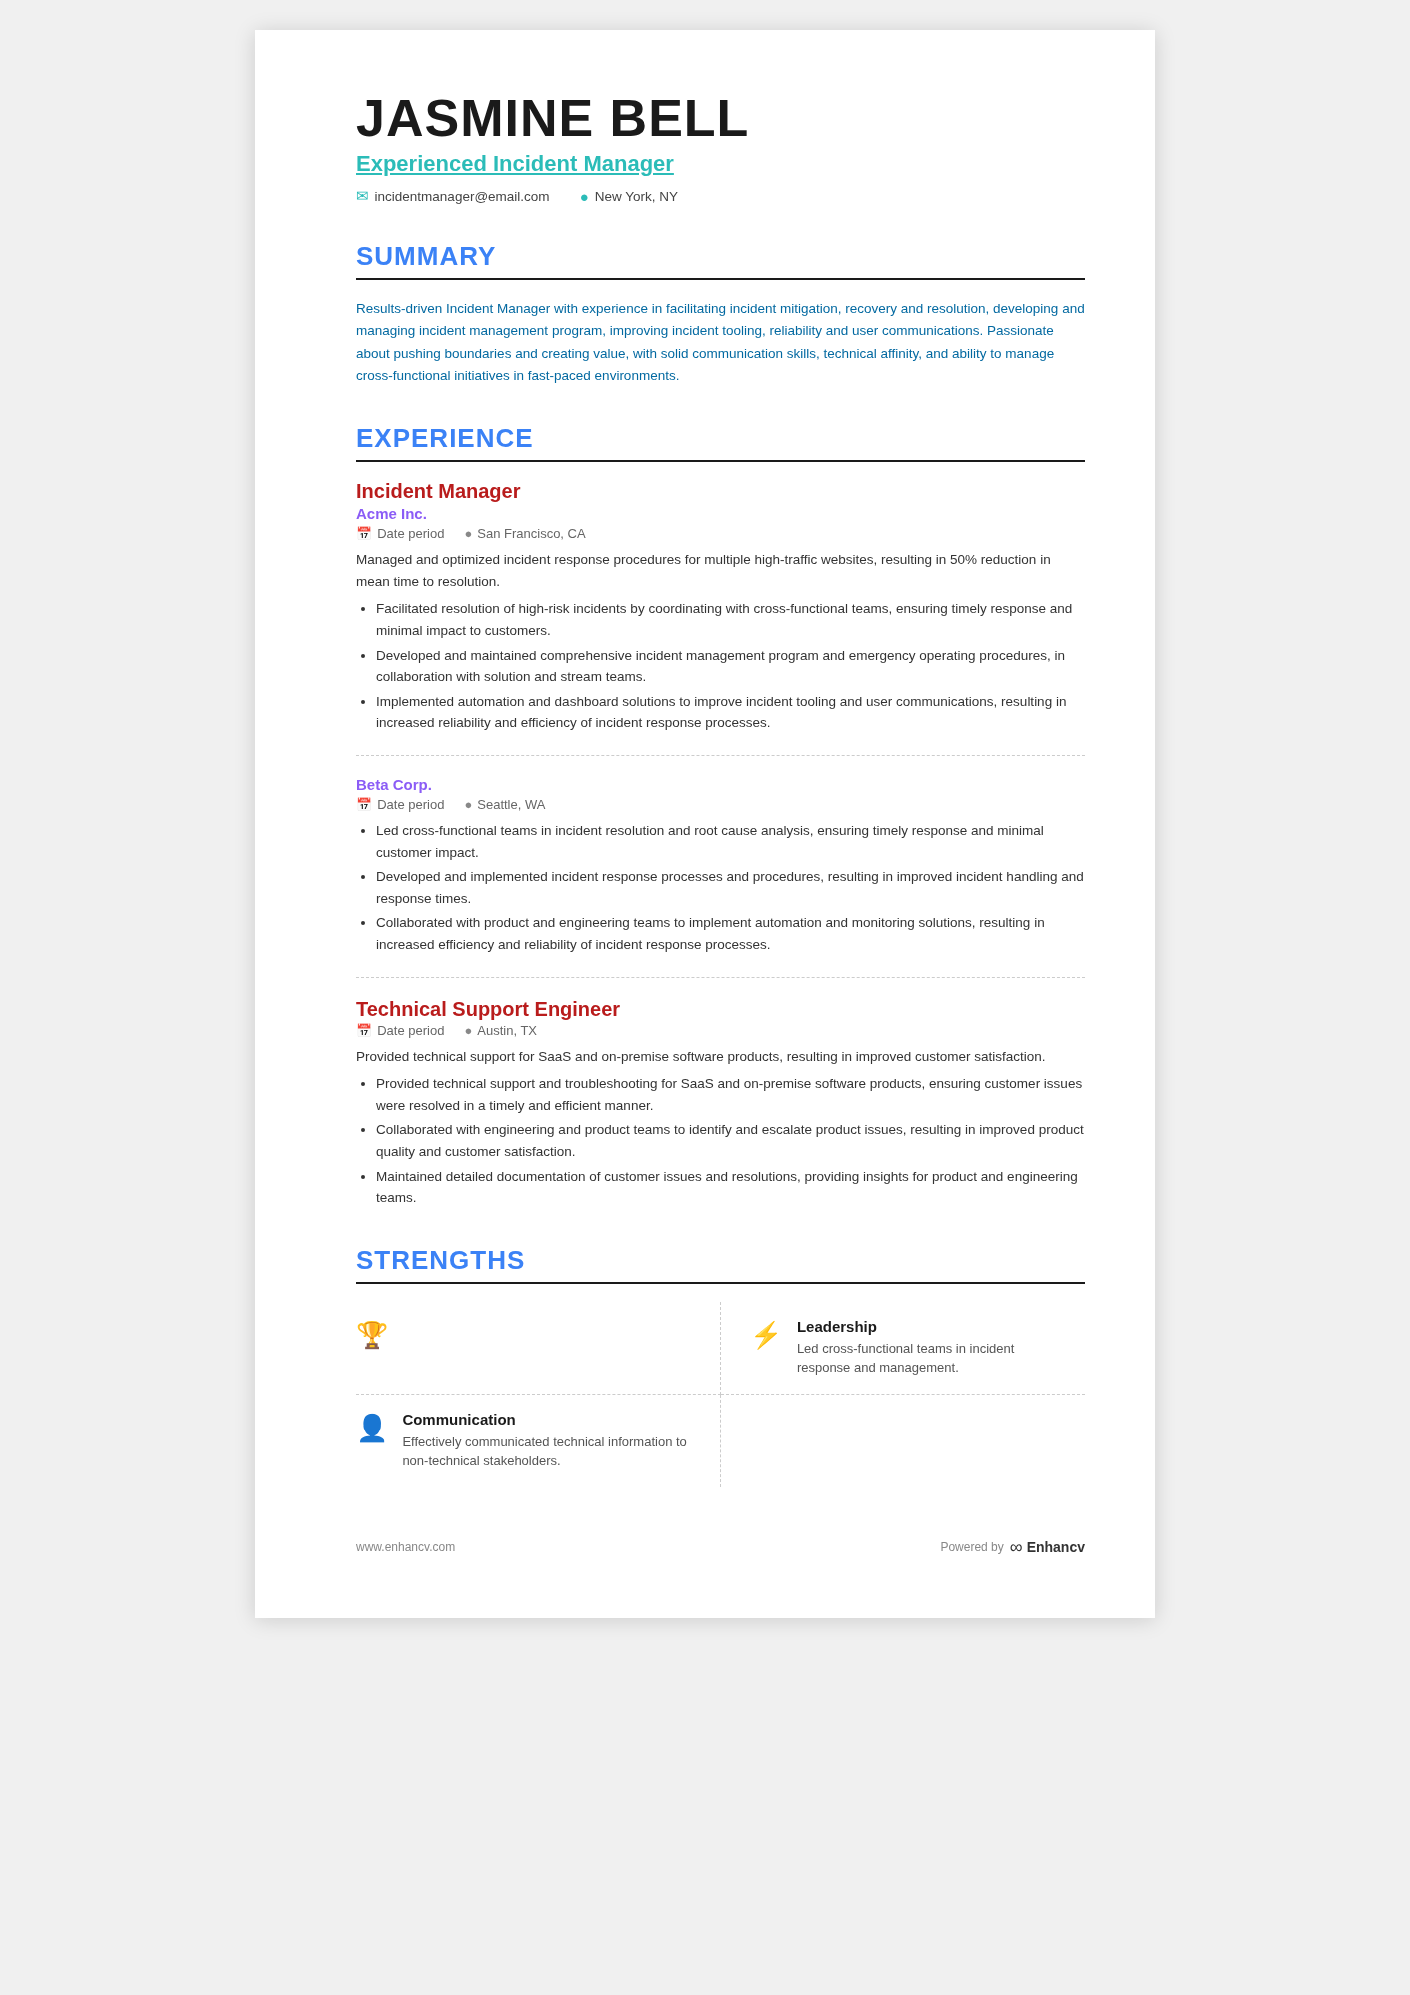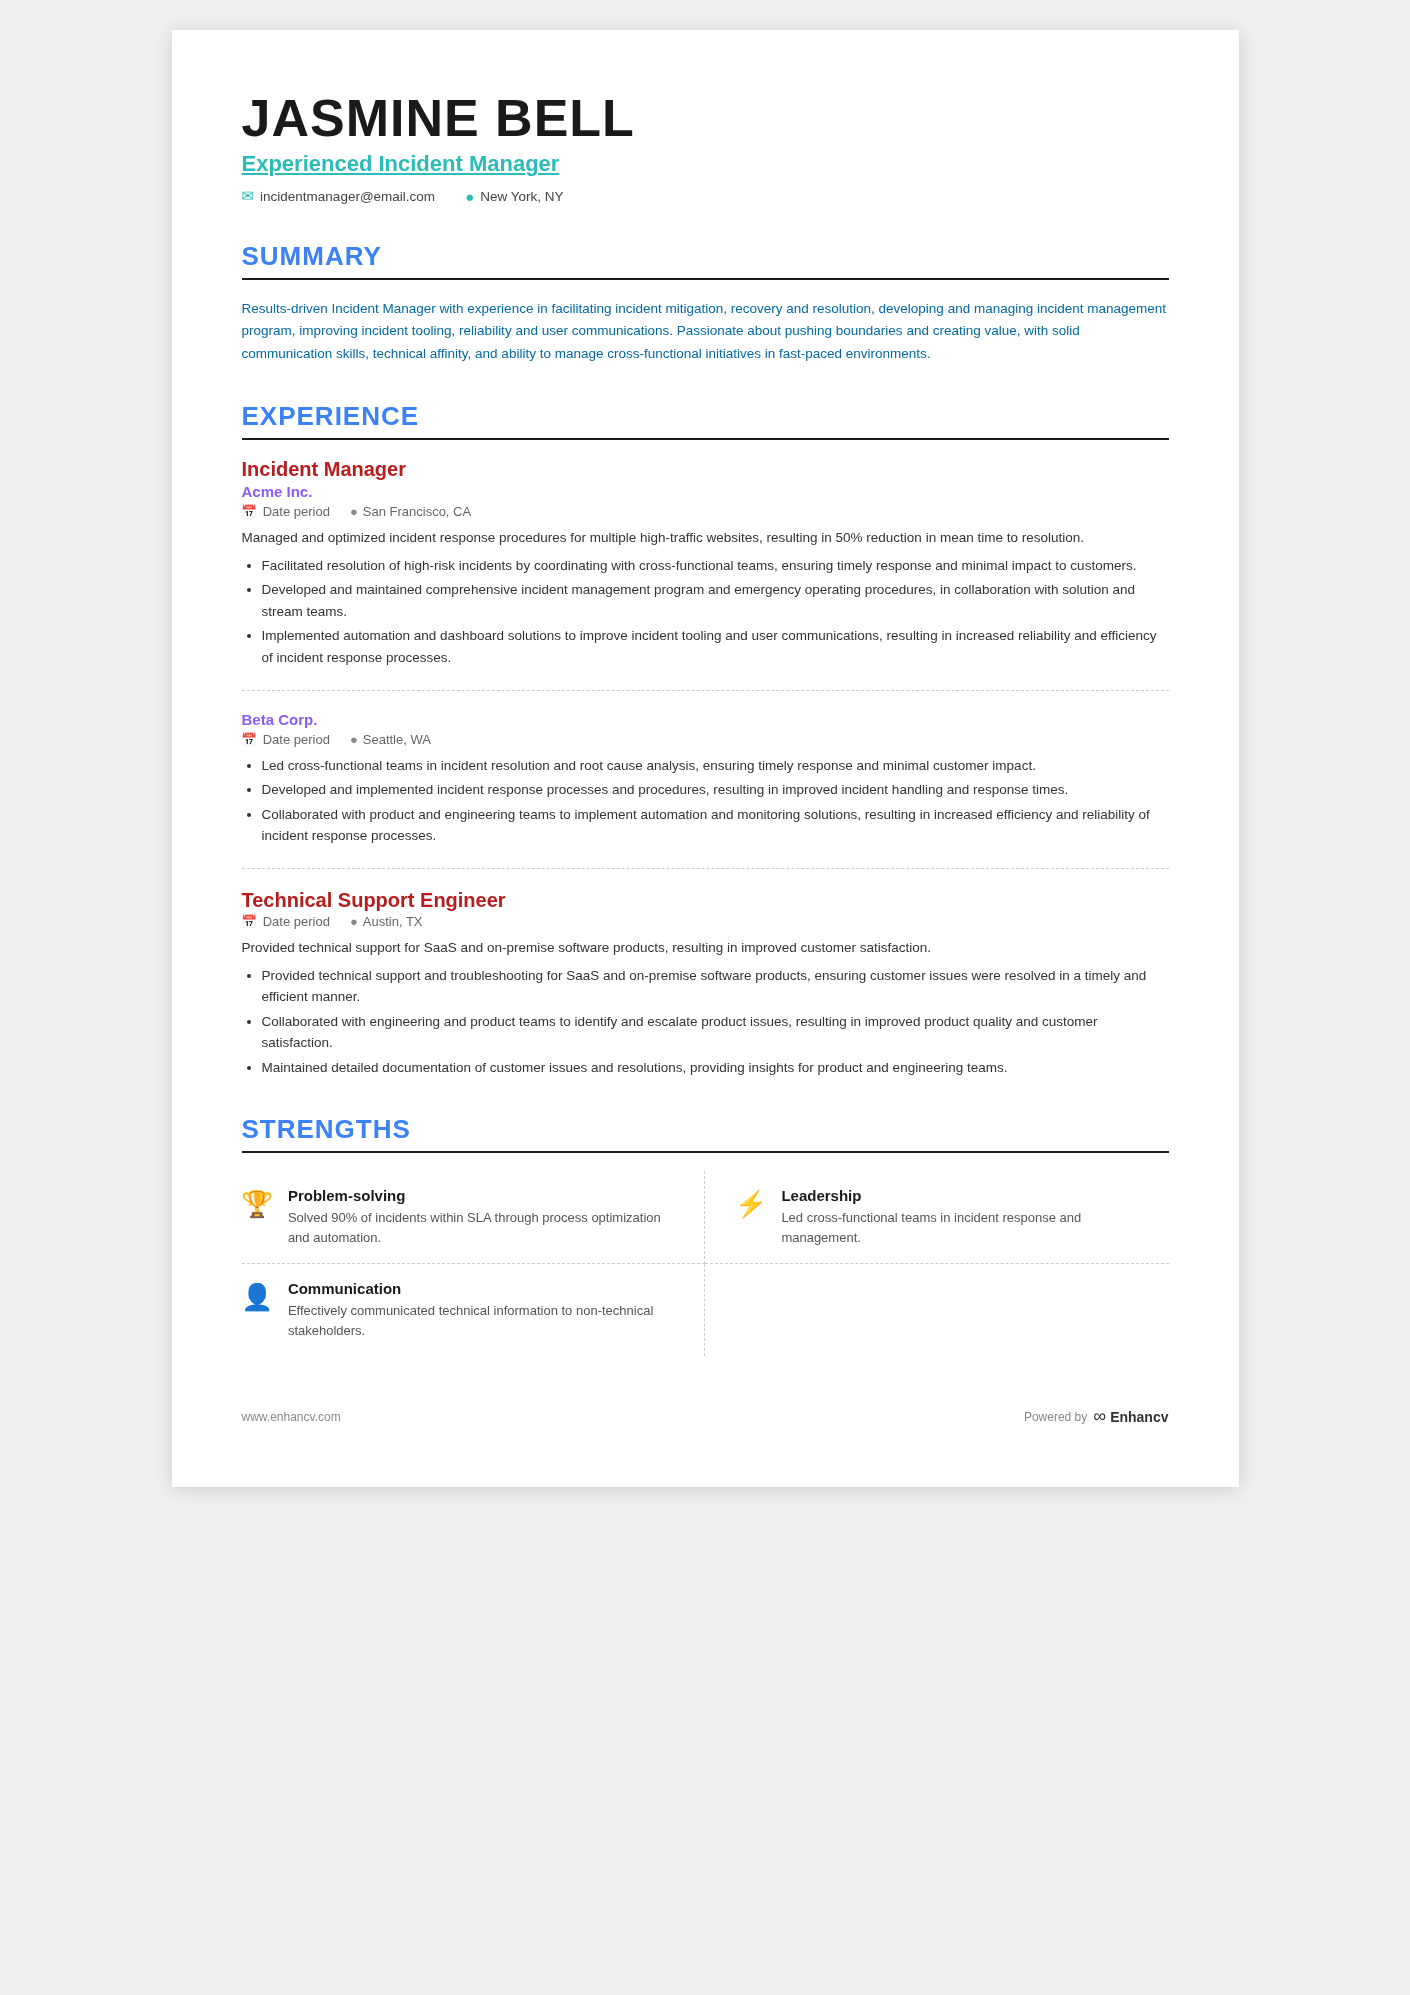--- a/index.html
+++ b/index.html
@@ -5,22 +5,22 @@
     * { margin: 0; padding: 0; box-sizing: border-box; }
     body {
       font-family: 'Arial', sans-serif;
       background: #f0f0f0;
       display: flex;
       justify-content: center;
       padding: 30px 0;
     }
     .resume {
       background: #ffffff;
-      width: 1067px;
-      padding: 60px 70px 60px 70px;
+      width: 900px;
+      padding: 60px 70px 60px 101px;
       box-shadow: 0 2px 20px rgba(0,0,0,0.15);
     }
     
     .header-name {
       font-size: 52px;
       font-weight: 900;
       color: #1a1a1a;
       letter-spacing: 1px;
       line-height: 1.1;
     }
@@ -281,24 +281,20 @@
       </ul>
     </div>
   </div>
 
   <div class="section">
     <div class="section-title">STRENGTHS</div>
     <div class="strengths-grid">
 
       <div class="strength-item">
         <div class="strength-icon">🏆</div>
-        <div class="strength-content">
-          <div class="strength-name">Problem-solving</div>
-          <div class="strength-desc">Solved 90% of incidents within SLA through process optimization and automation.</div>
-        </div>
       </div>
 
       <div class="strength-item">
         <div class="strength-icon">⚡</div>
         <div class="strength-content">
           <div class="strength-name">Leadership</div>
           <div class="strength-desc">Led cross-functional teams in incident response and management.</div>
         </div>
       </div>
 

